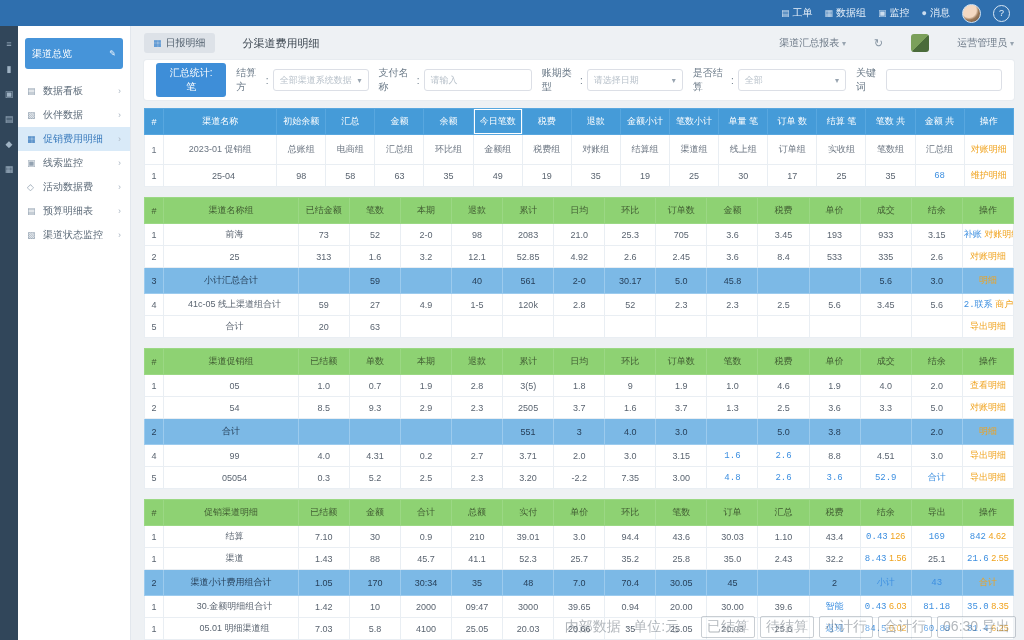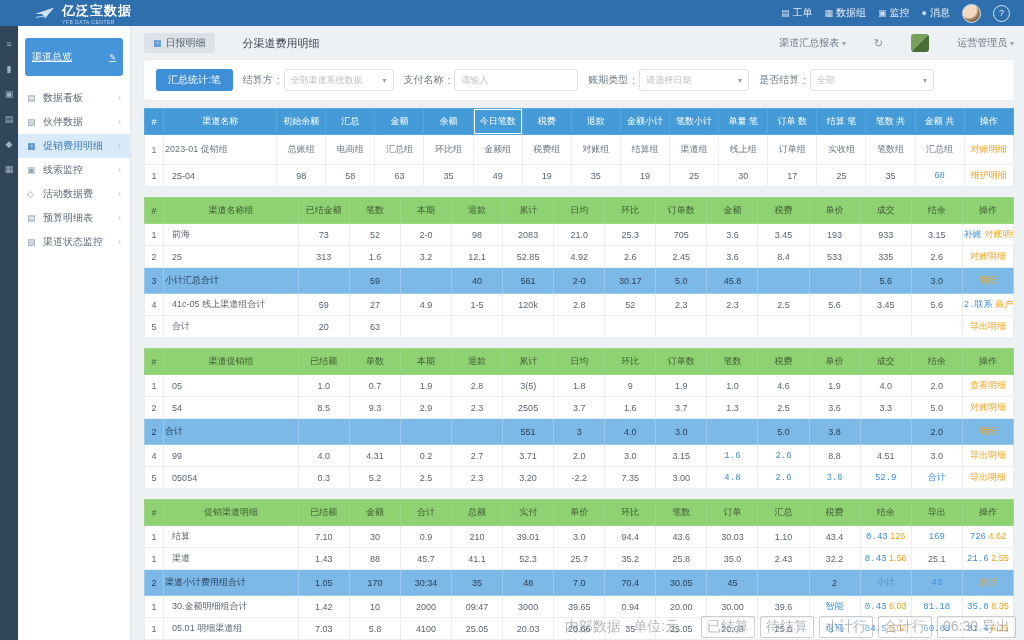--- a/index.html
+++ b/index.html
@@ -19,22 +19,22 @@
       background:radial-gradient(circle at 35% 30%,#f4d9c2 0 45%,#9c7a5a 60%,#5d4a3a);cursor:pointer;}
   .nav-help{width:15px;height:15px;border-radius:50%;border:1px solid #d7e6f4;display:flex;
       align-items:center;justify-content:center;font-size:9px;cursor:pointer;color:#eaf3fb;}
   
   .rail{position:absolute;top:26px;left:0;bottom:0;width:18px;background:#31465a;z-index:9;
         display:flex;flex-direction:column;align-items:center;padding-top:14px;gap:16px;}
   .rail span{color:#9fb2c3;font-size:9px;cursor:pointer;line-height:9px;}
   
   .sidebar{position:absolute;top:26px;left:18px;bottom:0;width:112px;background:#fff;
            border-right:1px solid #e2e7ed;z-index:8;}
-  .side-active{margin:12px 7px 10px 7px;height:20px;background:#4694d9;border-radius:3px;
-      color:#fff;font-size:10px;display:flex;align-items:center;padding:9px 7px;cursor:pointer;text-decoration:underline;}
+  .side-active{margin:12px 7px 10px 7px;height:31px;background:#4694d9;border-radius:3px;
+      color:#fff;font-size:10px;display:flex;align-items:center;padding:0 7px;cursor:pointer;}
   .side-active .pencil{margin-left:auto;font-size:8px;opacity:.9;}
   .side-item{height:24px;display:flex;align-items:center;gap:6px;padding:0 9px;font-size:10px;
       color:#5d6b79;cursor:pointer;}
   .side-item .ic{color:#93a2b1;font-size:9px;width:10px;}
   .side-item .chev{margin-left:auto;color:#aab6c2;font-size:9px;}
   .side-item.sel{background:#d9eaf8;color:#3a7bbd;}
   .side-item.sel .ic{color:#3a7bbd;}
   
   .content{position:absolute;top:26px;left:130px;right:0;bottom:0;background:#eef1f4;
            padding:6px 10px 0 14px;overflow:hidden;}
@@ -45,58 +45,48 @@
   .page-title{margin-left:28px;color:#3c4650;font-size:11px;}
   .crumb-right{margin-left:auto;display:flex;align-items:center;gap:28px;color:#6b7886;}
   .range-select{cursor:pointer;}
   .refresh{cursor:pointer;font-size:11px;color:#8795a3;}
   .mini-avatar{width:18px;height:18px;border-radius:3px;cursor:pointer;
       background:linear-gradient(135deg,#7ba05b 0 50%,#4a6b3a 50% 100%);}
   .caret{font-size:8px;color:#98a4b0;}
   
   .filter-card{background:#fff;border-radius:3px;height:40px;display:flex;align-items:center;
       padding:0 12px;gap:10px;margin-bottom:8px;box-shadow:0 0 0 1px #e8ecf0;}
-  .btn-primary{background:#3e8ed8;color:#fff;border:none;border-radius:3px;height:22px;
+  .btn-primary{background:#3e8ed8;color:#fff;border:none;border-radius:3px;height:34px;
       padding:0 12px;font-size:10px;cursor:pointer;font-family:inherit;}
   .f-group{display:flex;align-items:center;gap:4px;font-size:10px;color:#6b7a88;justify-content:flex-end;}
   .ctl{height:20px;border:1px solid #dcdfe6;border-radius:3px;background:#fff;color:#b9c2cb;
       font-size:9px;display:flex;align-items:center;justify-content:space-between;padding:0 6px;cursor:pointer;}
   
   .tbl{width:100%;border-collapse:collapse;table-layout:fixed;background:#fff;margin-bottom:10px;
        font-size:9px;color:#5a6470;}
   .tbl th{padding:6px 1px;font-weight:normal;text-align:center;overflow:hidden;white-space:nowrap;cursor:pointer;}
   .tbl.blue th{background:#459bd8;color:#fff;border:1px solid #58a7df;}
   .tbl.green th{background:#8ed273;color:#3f5a31;border:1px solid #9bd884;}
   .tbl th.focus{box-shadow:inset 0 0 0 1px #ffffff;}
   .tbl td{border:1px solid #e9eef3;padding:4px 1px;text-align:center;overflow:hidden;
           white-space:nowrap;background:#fff;}
-  .tbl td:nth-child(2){text-align:left;padding-left:8px;}
+  .tbl td:nth-child(2){text-align:center;padding-left:8px;}
   .tbl tr.hl td{background:#7cb9e6;border-color:#9ccbee;color:#27405a;padding:6px 1px;}
   .tbl.first tbody tr:first-child td{padding:8px 1px;color:#6a7480;}
   .lb{color:#3d8fe0;cursor:pointer;font-family:Liberation Mono, monospace;}
   .lo{color:#f0a21c;cursor:pointer;text-align:right;}
   
   .footer-strip{position:absolute;right:8px;bottom:2px;display:flex;align-items:center;gap:22px;
       font-size:14px;color:#55606b;opacity:.45;z-index:20;}
   .chip{border:1px solid #8a949e;border-radius:2px;padding:1px 5px;background:rgba(255,255,255,.6);}
 </style>
 </head>
 <body>
 
 <div class="navbar">
-  <div class="brand">
-    <svg viewBox="0 0 24 16">
-      <path d="M1 9 L22 2 L12 14 L9 9 Z" fill="#cfe4f6"></path>
-      <path d="M2 13 Q8 11 14 12" stroke="#9cc4e8" stroke-width="1.4" fill="none"></path>
-    </svg>
-    <div>
-      <span class="brand-name">亿泛宝数据</span>
-      <span class="brand-sub">YFB DATA CENTER</span>
-    </div>
-  </div>
   <div class="nav-right">
     <span id="nav-items" style="display:flex;gap:12px;">
         <span class="nav-item">
      <span class="nav-ico">▤</span>工单</span>
         <span class="nav-item">
      <span class="nav-ico">▦</span>数据组</span>
         <span class="nav-item">
      <span class="nav-ico">▣</span>监控</span>
         <span class="nav-item">
      <span class="nav-ico">●</span>消息</span>
@@ -203,20 +193,26 @@
         <span class="caret">▾</span>
       </span>
     </span>
     <span class="f-group">
       <span>是否结算</span>:
       <span class="ctl" style="width:110px">
         <span>全部</span>
         <span class="caret">▾</span>
       </span>
     </span>
+    <span class="f-group">
+      <span>关键词</span>
+      <span class="ctl" style="width:118px">
+        <span></span>
+      </span>
+    </span>
   </div>
 
   <div id="tables">
       <table class="tbl blue first">
     <colgroup>
           <col style="width:2.2%">
           <col style="width:13%">
           <col style="width:5.65%">
           <col style="width:5.65%">
           <col style="width:5.65%">
@@ -608,21 +604,21 @@
             <td>210</td>
             <td>39.01</td>
             <td>3.0</td>
             <td>94.4</td>
             <td>43.6</td>
             <td>30.03</td>
             <td>1.10</td>
             <td>43.4</td>
             <td><span class="lb">0.43</span> <span class="lo">126</span></td>
             <td><span class="lb">169</span></td>
-            <td><span class="lb">726</span> <span class="lo">4.62</span></td>
+            <td><span class="lb">842</span> <span class="lo">4.62</span></td>
           </tr>
           <tr class="">
             <td>1</td>
             <td>渠道</td>
             <td>1.43</td>
             <td>88</td>
             <td>45.7</td>
             <td>41.1</td>
             <td>52.3</td>
             <td>25.7</td>

